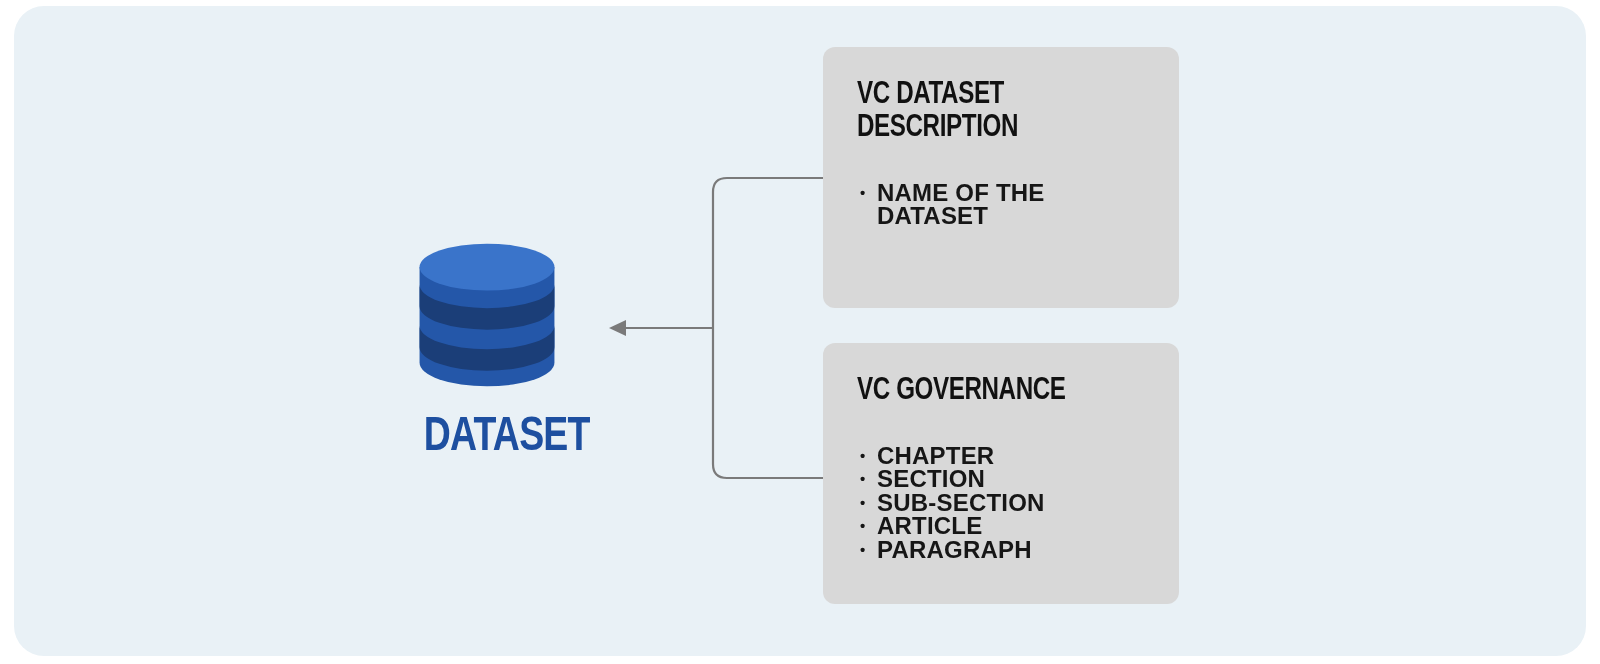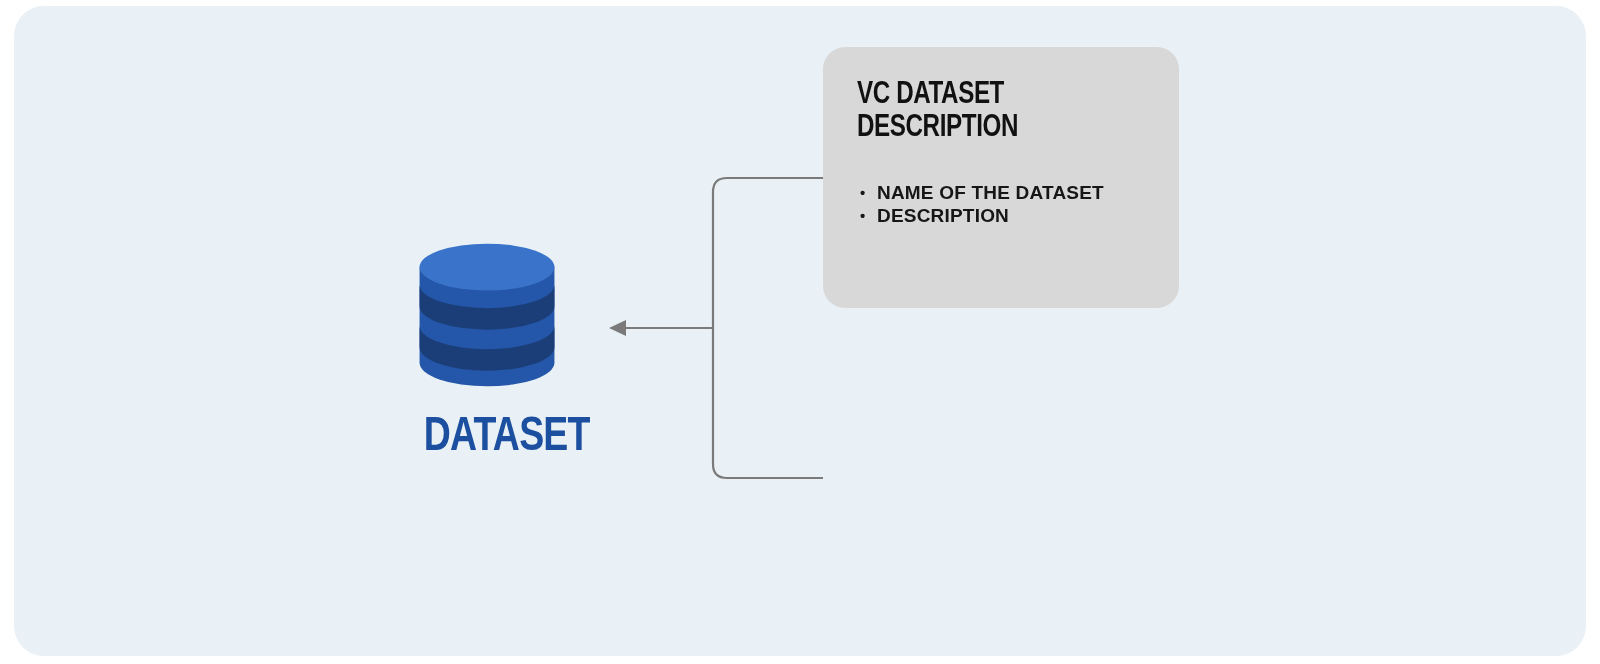--- a/index.html
+++ b/index.html
@@ -42,21 +42,21 @@
     width: 1600px; height: 664px;
     pointer-events: none;
   }
   
   .box {
     position: absolute;
     left: 823px;
     width: 356px;
     height: 261px;
     background: #d8d8d8;
-    border-radius: 22px;
+    border-radius: 12px;
     padding: 30px 34px;
     box-sizing: border-box;
   }
   .box.box-1 { top: 47px; }
   .box.box-2 { top: 343px; }
   .box-title {
     font-size: 31px;
     line-height: 1.06;
     font-weight: 800;
     color: #111111;
@@ -68,21 +68,21 @@
     max-width: 128%;
   }
   .box ul {
     list-style: none;
     margin: 0;
     padding: 0;
   }
   .box li {
     position: relative;
     padding-left: 20px;
-    font-size: 19px;
+    font-size: 24px;
     font-weight: 700;
     line-height: 23.5px;
     color: #161616;
     letter-spacing: 0.2px;
   }
   .box li::before {
     content: "•";
     position: absolute;
     left: 3px;
     top: 0;
@@ -109,17 +109,26 @@
       <path d="M11 100 A69 24 0 0 0 149 100 V122 A69 24 0 0 1 11 122 Z" fill="#1b3e78"></path>
       <ellipse cx="80" cy="40" rx="69" ry="24" fill="#3a74ca"></ellipse>
     </svg>
     <div class="db-label">DATASET</div>
   </div>
 
   <div class="box box-1">
     <h2 class="box-title">VC DATASET DESCRIPTION</h2>
     <ul>
       <li>NAME OF THE DATASET</li>
-      <li>DESCRIPTION</li>
     </ul>
   </div>
 
+  <div class="box box-2">
+    <h2 class="box-title">VC GOVERNANCE</h2>
+    <ul>
+      <li>CHAPTER</li>
+      <li>SECTION</li>
+      <li>SUB-SECTION</li>
+      <li>ARTICLE</li>
+      <li>PARAGRAPH</li>
+    </ul>
+  </div>
 </div>
 
 </body></html>

